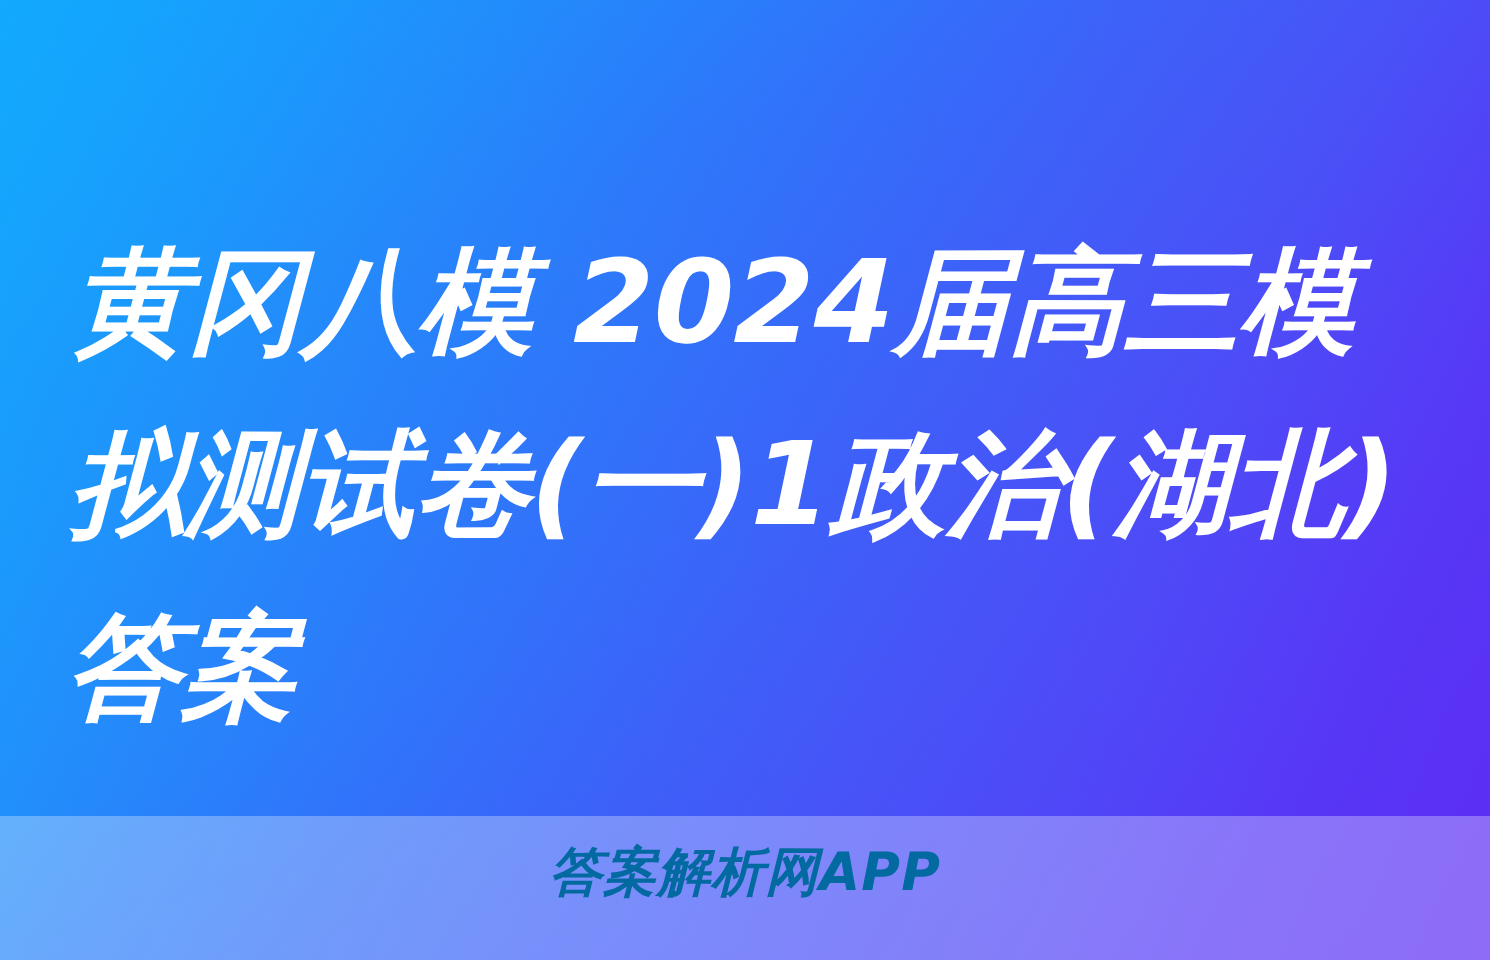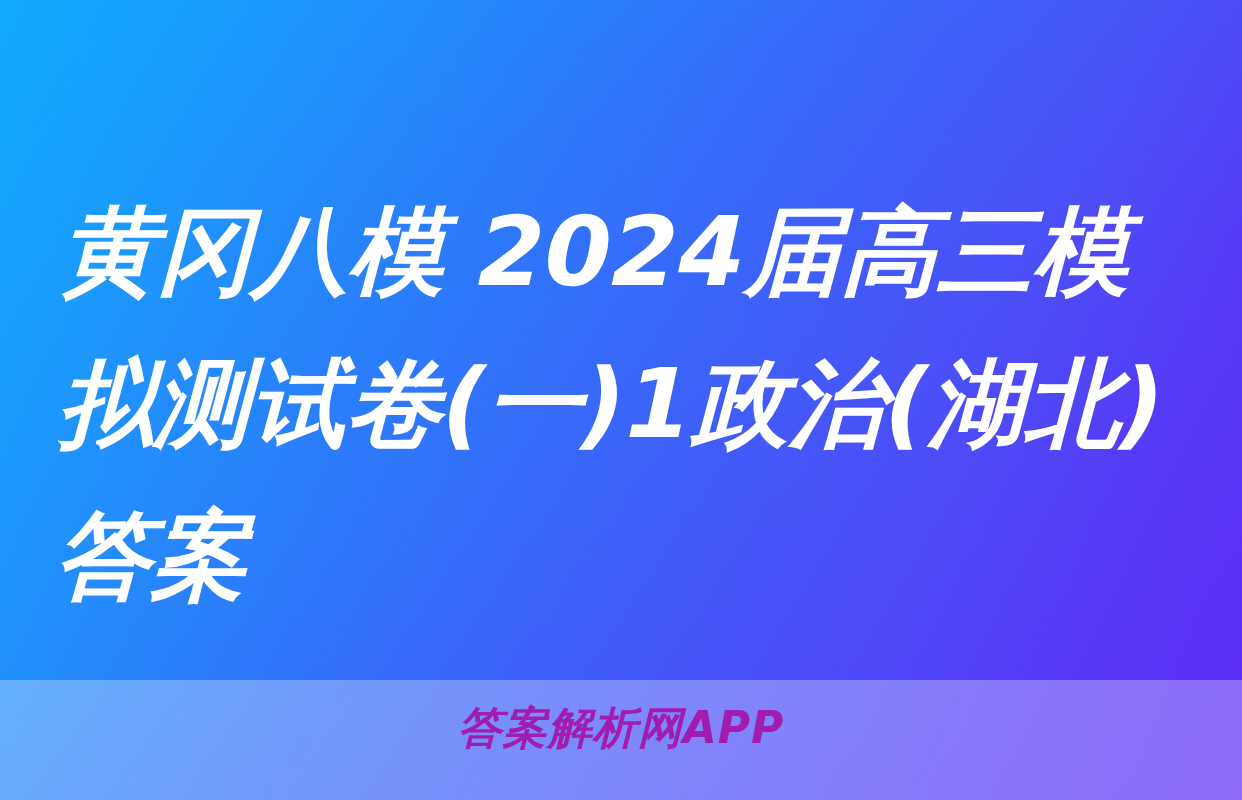--- a/index.html
+++ b/index.html
@@ -76,21 +76,21 @@
     transform-origin: left top;
   }
 
   
   .watermark {
     position: absolute;
     left: 0;
     right: 0;
     top: 700px;
     text-align: center;
-    color: #a21caf;
+    color: #0369a1;
     font-size: 44px;
     font-weight: 700;
     font-style: italic;
     line-height: 56px;
     letter-spacing: 1px;
     font-family: "DejaVu Sans", "Liberation Sans", sans-serif;
     white-space: nowrap;
   }
 </style>
 </head>

